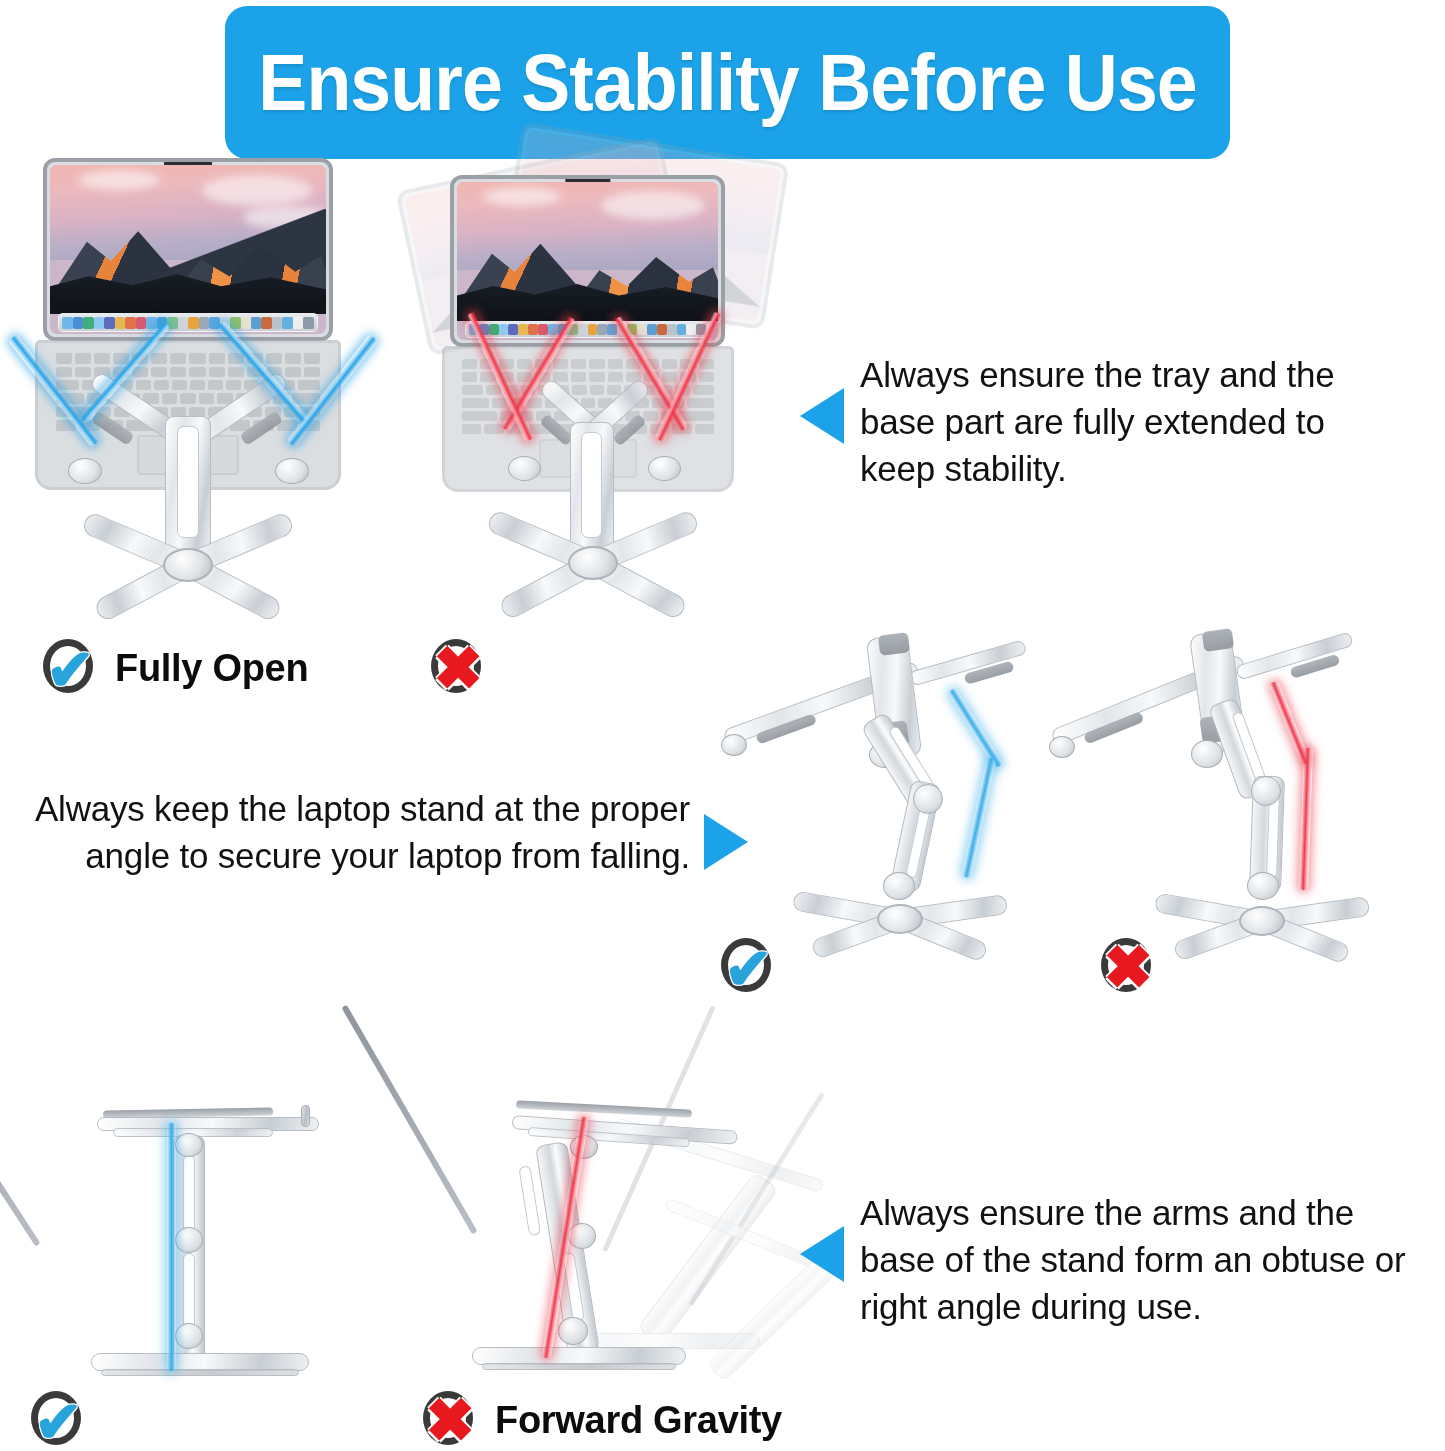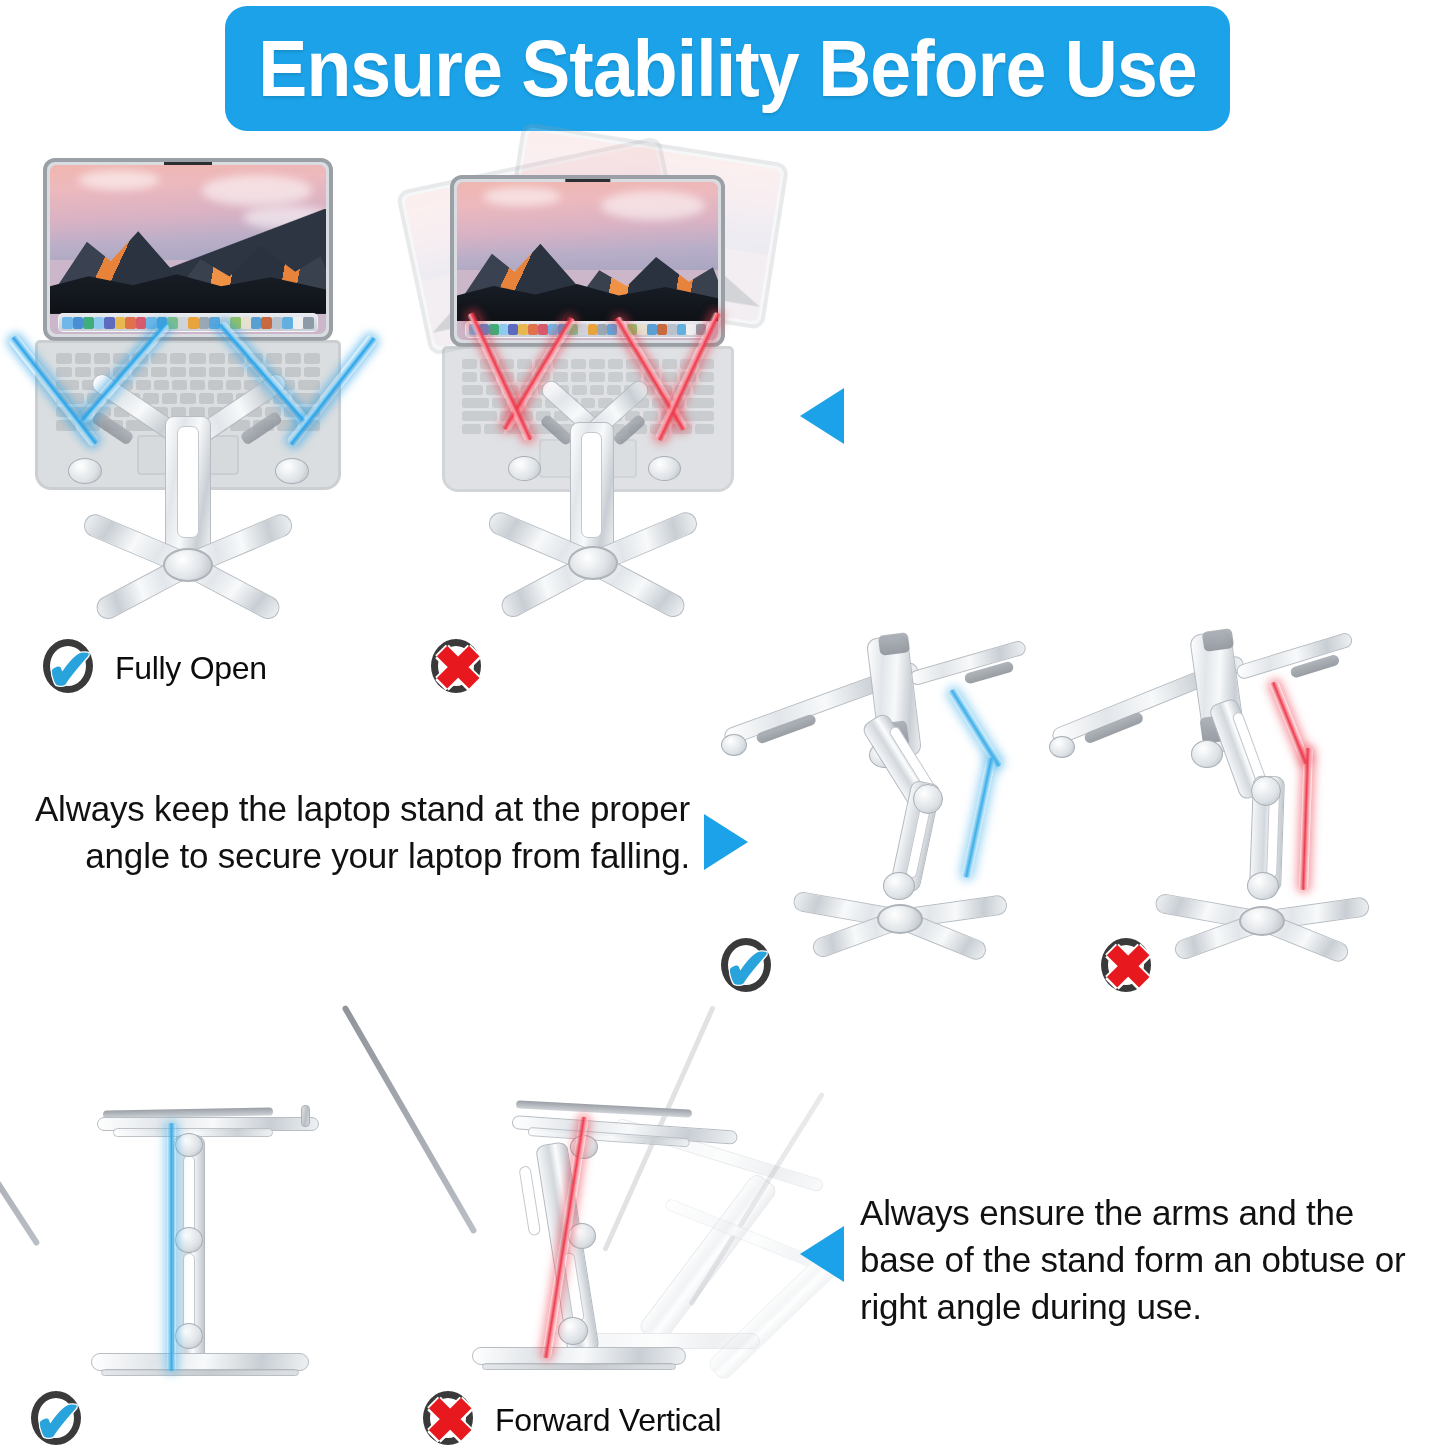--- a/index.html
+++ b/index.html
@@ -7,21 +7,21 @@
     width:1445px;height:1451px;
     background:#ffffff;
     font-family:"Liberation Sans", sans-serif;
     overflow:hidden;
     position:relative;
   }
   .abs{position:absolute;}
 
   
   #title-banner{
-    left:225px;top:6px;width:1005px;height:125px;
+    left:225px;top:6px;width:1005px;height:153px;
     background:#1BA2E8;
     border-radius:22px;
     display:flex;align-items:center;justify-content:center;
   }
   #title-text{
     color:#ffffff;
     font-size:79px;
     font-weight:bold;
     letter-spacing:-1px;
     white-space:nowrap;
@@ -65,21 +65,21 @@
     color:#29A3DC;
     text-shadow:1px 1px 0 #fff,-1px -1px 0 #fff,1px -1px 0 #fff,-1px 1px 0 #fff;
   }
   .x-glyph{
     position:absolute;left:5px;top:1px;
     font-size:60px;line-height:62px;font-weight:bold;
     color:#E8191E;
     text-shadow:1.5px 1.5px 0 #fff,-1.5px -1.5px 0 #fff,1.5px -1.5px 0 #fff,-1.5px 1.5px 0 #fff;
   }
   .badge-label{
-    font-size:32px;font-weight:normal;color:#0c0c0c;
+    font-size:38px;font-weight:bold;color:#0c0c0c;
     margin-left:13px;white-space:nowrap;letter-spacing:-.3px;
   }
 
   
   .laptop-front{position:absolute;}
   .lid{
     position:absolute;border:4px solid #9aa0a6;border-radius:12px;
     background:#d9dde1;overflow:hidden;box-sizing:border-box;
   }
   .notch{
@@ -545,20 +545,21 @@
 
 <div class="abs badge-row" style="left:428px;top:637px;">
   <span class="badge-mark">
     <span class="badge-ring"></span>
     <span class="x-glyph">✖</span>
   </span>
 </div>
 
 <div class="abs" style="left:800px;top:352px;width:600px;display:flex;align-items:flex-start;">
   <div class="tri-left" style="margin-top:36px;flex:none;"></div>
+  <div class="body-text" style="margin-left:16px;width:532px;">Always ensure the tray and the base part are fully extended to keep stability.</div>
 </div>
 
 <div class="abs" style="left:0px;top:786px;width:760px;display:flex;align-items:flex-start;">
   <div class="body-text" style="width:690px;text-align:right;">Always keep the laptop stand at the proper angle to secure your laptop from falling.</div>
   <div class="tri-right" style="margin-top:28px;margin-left:14px;flex:none;"></div>
 </div>
 
 <div class="abs sv" style="left:715px;top:600px;width:340px;height:330px;">
 
   <div class="bar metal" style="left:10px;top:130px;width:205px;height:17px;transform:rotate(-20deg);"></div>
@@ -703,19 +704,19 @@
   <div class="abs metal-dark" style="left:62px;top:398px;width:194px;height:7px;border-radius:4px;opacity:.8;"></div>
 
   <div class="glow-seg glow-red" style="left:160px;top:152px;width:9px;height:244px;transform:rotate(9deg);"></div>
 </div>
 
 <div class="abs badge-row" style="left:420px;top:1389px;">
   <span class="badge-mark">
     <span class="badge-ring"></span>
     <span class="x-glyph">✖</span>
   </span>
-  <span class="badge-label">Forward Vertical</span>
+  <span class="badge-label">Forward Gravity</span>
 </div>
 
 <div class="abs" style="left:800px;top:1190px;width:620px;display:flex;align-items:flex-start;">
   <div class="tri-left" style="margin-top:36px;flex:none;"></div>
   <div class="body-text" style="margin-left:16px;width:560px;">Always ensure the arms and the base of the stand form an obtuse or right angle during use.</div>
 </div>
 
 </body></html>

